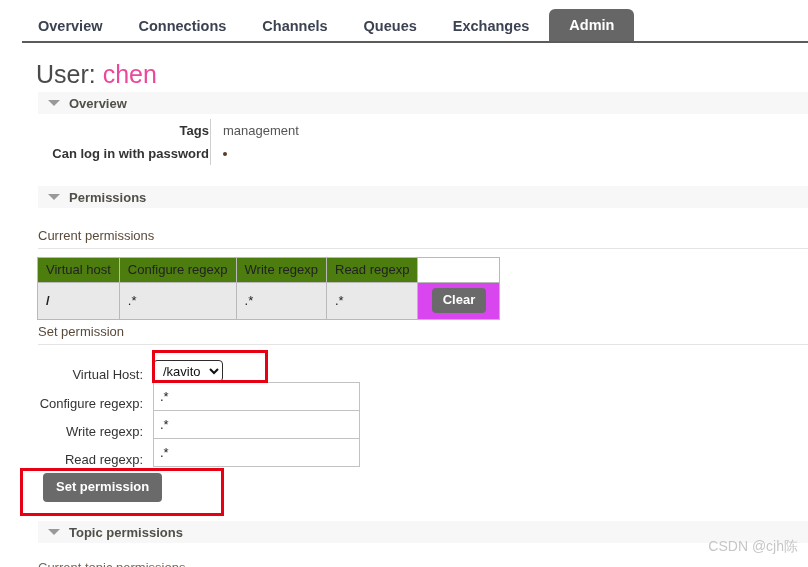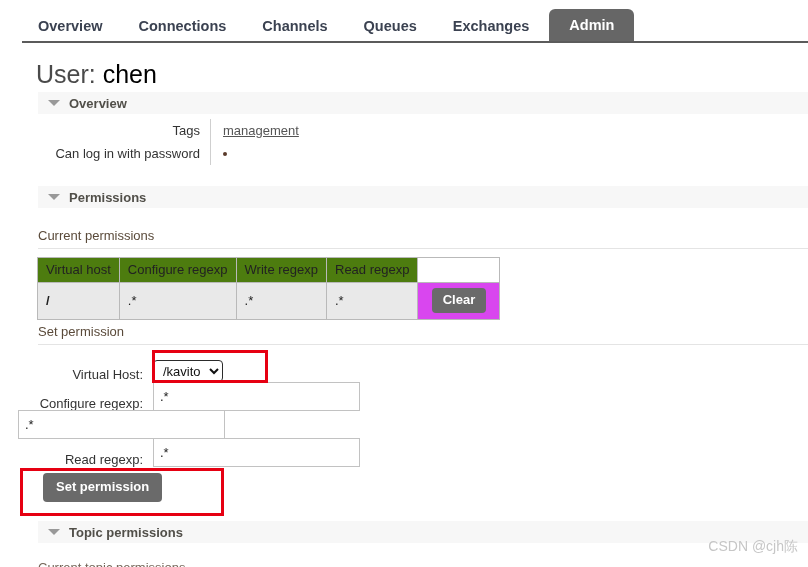--- a/index.html
+++ b/index.html
@@ -65,21 +65,21 @@
     top: 60px;
     font-size: 25px;
     color: #444444;
     white-space: nowrap;
   }
   .page-title .lbl {
     font-weight: 300;
     color: #4a4a4a;
   }
   .page-title .val {
-    color: #000000;
+    color: #ec4899;
   }
 
   
   .section-bar {
     position: absolute;
     left: 38px;
     width: 770px;
     height: 22px;
     background: #f7f7f7;
     display: flex;
@@ -105,34 +105,34 @@
     left: 36px;
   }
   .kv-row {
     display: flex;
     align-items: center;
     height: 23px;
   }
   .kv-key {
     width: 175px;
     text-align: right;
-    padding-right: 10px;
+    padding-right: 1px;
     font-size: 13px;
     color: #333333;
     border-right: 1px solid #cfcfcf;
     box-sizing: border-box;
     line-height: 23px;
     white-space: nowrap;
+    font-weight: bold;
   }
   .kv-val {
     padding-left: 12px;
     font-size: 13px;
     color: #555555;
     white-space: nowrap;
-    text-decoration: underline;
   }
   .dot {
     display: inline-block;
     width: 4px; height: 4px;
     border-radius: 50%;
     background: #5a3a2a;
     vertical-align: middle;
     margin-bottom: 1px;
   }
 
@@ -349,20 +349,21 @@
     <option>/kavito</option>
   </select>
 </div>
 
 <div class="form-row" style="top:383px;">
   <div class="form-label">Configure regexp:</div>
   <input class="txt" type="text" value=".*" style="">
 </div>
 
 <div class="form-row" style="top:411px;">
+  <div class="form-label">Write regexp:</div>
   <input class="txt" type="text" value=".*" style="">
 </div>
 
 <div class="form-row" style="top:439px;">
   <div class="form-label">Read regexp:</div>
   <input class="txt" type="text" value=".*" style="">
 </div>
 
 <button class="btn btn-setperm">Set permission</button>
 

